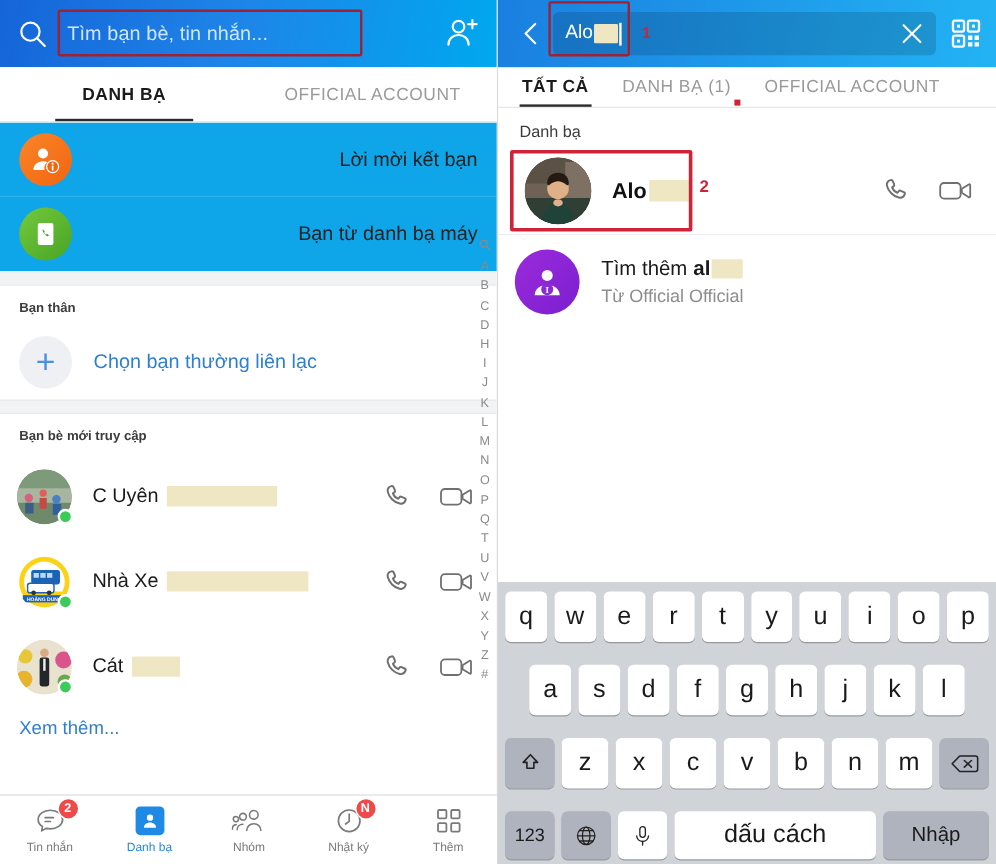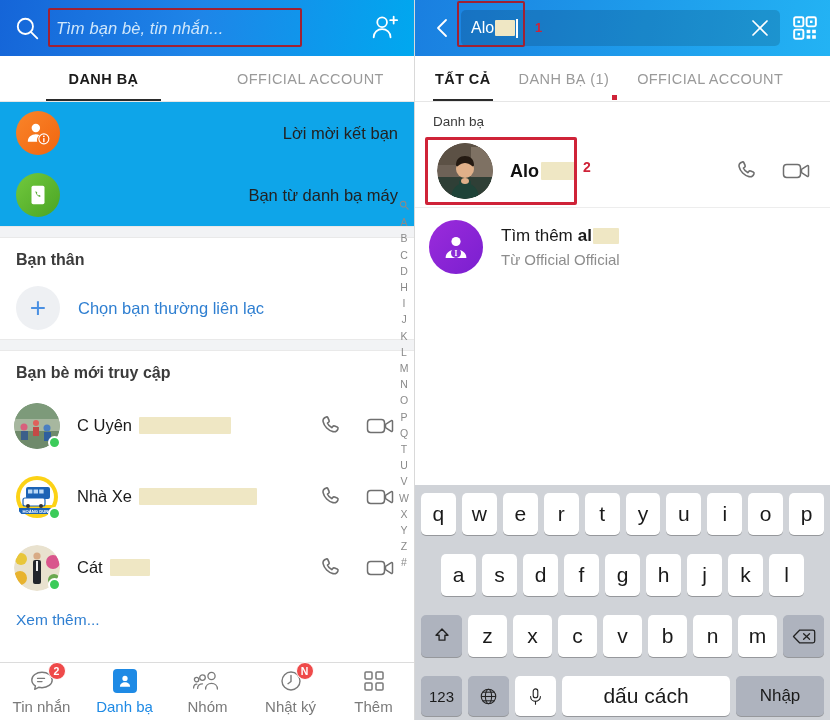--- a/index.html
+++ b/index.html
@@ -15,21 +15,21 @@
     position: relative; width: 415px; height: 720px;
     background: #fff; border-right: 1px solid #d9d9d9; overflow: hidden;
   }
   .hdr-left {
     height: 56px; background: linear-gradient(100deg, #1565d8 0%, #1e85e8 48%, #00a8ef 100%);
     display: flex; align-items: center; padding: 0 14px; position: relative;
   }
   .ic-search-hdr { width: 26px; height: 26px; flex: 0 0 auto; }
   .search-placeholder-wrap {
     flex: 1 1 auto; margin-left: 14px; position: relative;
-    height: 40px; display: flex; align-items: center; font-style: italic;
+    height: 40px; display: flex; align-items: center;
   }
   .redbox {
     position: absolute; left: -6px; top: 0px; right: 58px; bottom: 1px;
     border: 2.5px solid #a02133; border-radius: 2px; pointer-events: none;
   }
   .search-placeholder-text {
     font-size: 16.5px; color: #cfe7fb; letter-spacing: .1px; padding-left: 2px;
   }
   .ic-adduser { width: 30px; height: 30px; margin-left: 10px; flex: 0 0 auto; }
 
@@ -51,21 +51,21 @@
     display: flex; align-items: center; height: 62px; padding: 0 16px; background: #0ea5e9; justify-content: space-between;
   }
   .circ-icon { width: 44px; height: 44px; border-radius: 50%; flex: 0 0 auto;
                display: flex; align-items: center; justify-content: center; }
   .circ-orange { background: linear-gradient(135deg,#f9852a,#f2650f); }
   .circ-green  { background: linear-gradient(135deg,#72c93d,#4aa424); }
   .row-big-label { margin-left: 18px; font-size: 16.5px; color: #222; }
 
   .divider-band { height: 12px; background: #f2f3f5; border-top: 1px solid #e9e9e9;
                   border-bottom: 1px solid #e9e9e9; }
-  .sec-title { font-size: 16px; color: #3b3b3b; font-weight: 700; padding: 13px 16px 8px 16px; }
+  .sec-title { font-size: 11px; color: #3b3b3b; font-weight: 700; padding: 13px 16px 8px 16px; }
 
   .row-add { display: flex; align-items: center; height: 62px; padding: 0 16px; }
   .plus-circ {
     width: 44px; height: 44px; border-radius: 50%; background: #eef0f3;
     display: flex; align-items: center; justify-content: center; flex: 0 0 auto;
   }
   .plus-circ span { color: #4a90e2; font-size: 28px; line-height: 26px; font-weight: 300; }
   .row-add-label { margin-left: 18px; font-size: 16.5px; color: #2f7fd1; }
 
   .contact-row { display: flex; align-items: center; height: 71px; padding: 0 14px; }
@@ -96,21 +96,21 @@
 
   
   .botnav {
     position: absolute; left: 0; bottom: 0; width: 415px; height: 58px;
     background: #fff; border-top: 1px solid #dcdcdc; display: flex;
   }
   .nav-item { flex: 1 1 0; display: flex; flex-direction: column;
               align-items: center; justify-content: center; position: relative; }
   .nav-ic { height: 26px; display: flex; align-items: center; justify-content: center;
             position: relative; }
-  .nav-label { font-size: 15px; color: #7a7a7a; margin-top: 4px; }
+  .nav-label { font-size: 10px; color: #7a7a7a; margin-top: 4px; }
   .nav-item.active .nav-label { color: #1e8ae5; }
   .badge {
     position: absolute; background: #ef4a4a; color: #fff; border-radius: 10px;
     font-size: 10.5px; font-weight: 700; min-width: 18px; height: 18px;
     display: flex; align-items: center; justify-content: center; padding: 0 4px;
     top: -6px; right: -11px; border: 1.5px solid #fff;
   }
   .sq-active { width: 24px; height: 24px; background: #1e8ae5; border-radius: 4px;
                display: flex; align-items: center; justify-content: center; }
 
@@ -129,21 +129,21 @@
   .caret { display: inline-block; width: 1.6px; height: 19px; background: #fff; margin-left: 1px; }
   .redbox2 {
     position: absolute; left: -4px; top: -9px; width: 68px; height: 46px;
     border: 2.5px solid #a02133; border-radius: 2px; pointer-events: none;
   }
   .marker1 { position: absolute; left: 74px; top: 10px; color: #cf2338;
              font-size: 13px; font-weight: 700; }
   .x-ic { width: 24px; height: 24px; margin-left: auto; flex: 0 0 auto; }
   .qr-ic { width: 26px; height: 26px; margin-left: 12px; margin-right: 2px; flex: 0 0 auto; }
 
-  .tabs-right { height: 46px; display: flex; background: #fff;
+  .tabs-right { height: 34px; display: flex; background: #fff;
                 border-bottom: 1px solid #e6e6e6; padding-left: 6px; }
   .tab-r { display: flex; align-items: center; justify-content: center;
            font-size: 14.5px; letter-spacing: .4px; color: #9a9a9a; position: relative; padding: 0 14px; }
   .tab-r.active { color: #1b1b1b; font-weight: 700; }
   .tab-r.active::after { content: ""; position: absolute; bottom: 0; left: 12px; right: 12px;
                          height: 2.5px; background: #2b2b2b; }
   .tab-dot { position: absolute; bottom: 1px; right: 6px; width: 5px; height: 5px; background: #cf2338; }
 
   .sec-title-r { font-size: 13.5px; color: #3b3b3b; padding: 12px 16px 6px 18px; }
   .res-row { display: flex; align-items: center; height: 72px; padding: 0 14px; position: relative; }

